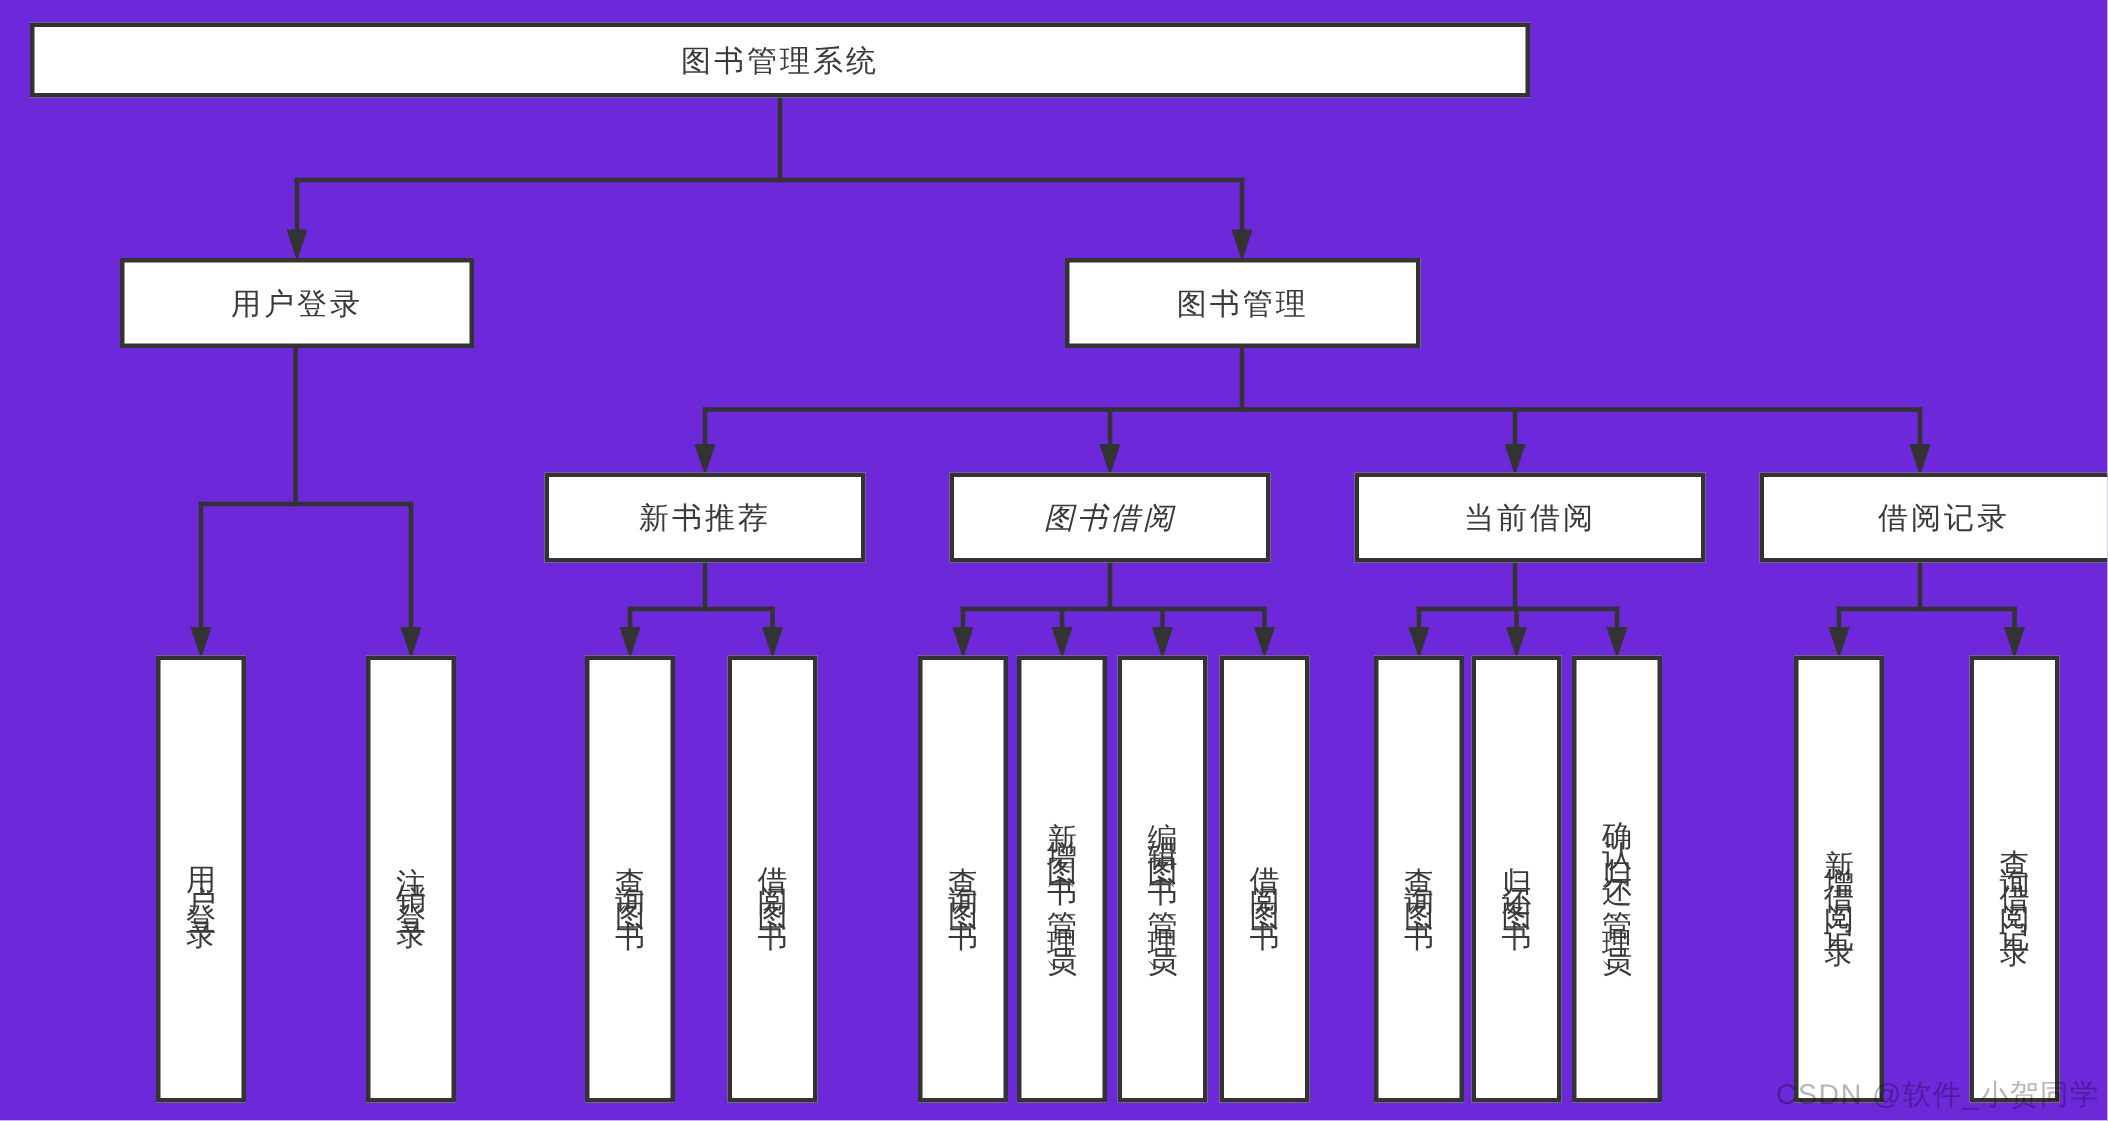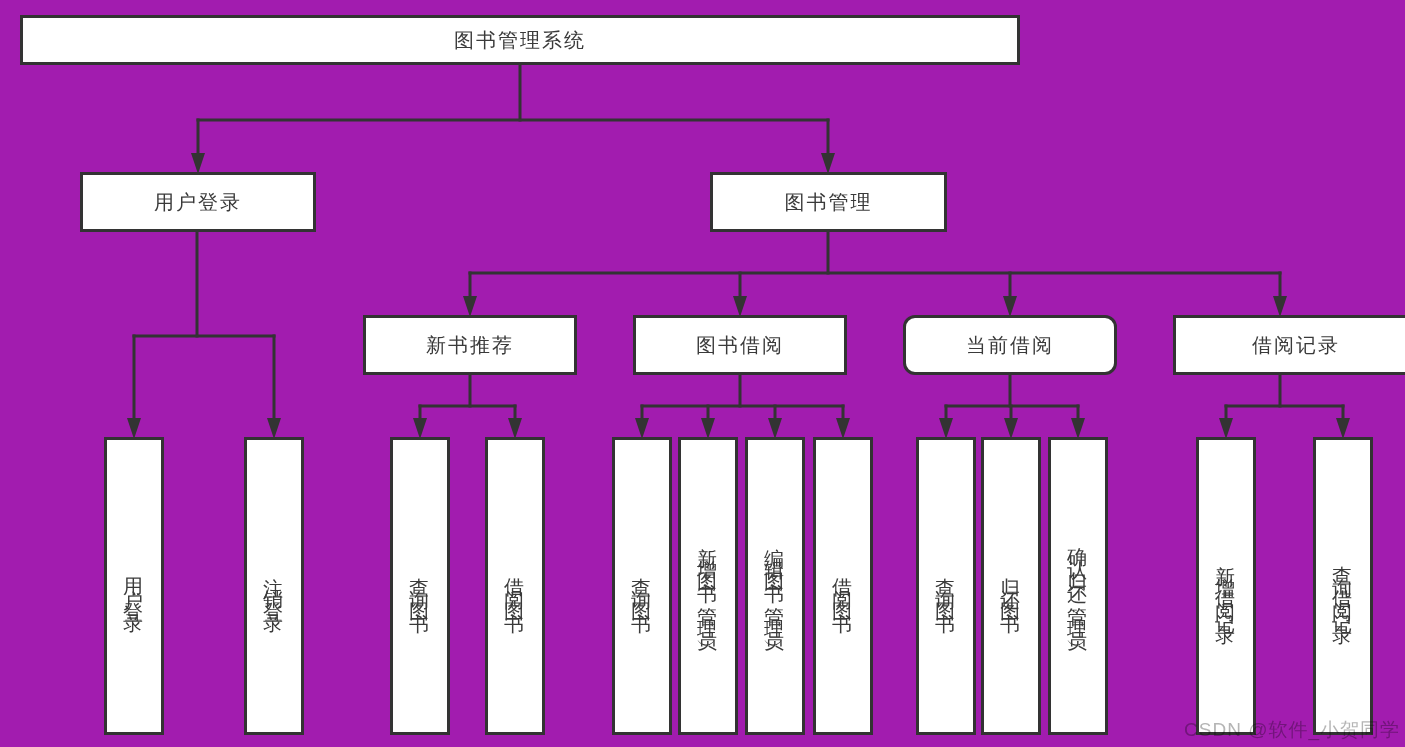--- a/index.html
+++ b/index.html
@@ -4,21 +4,21 @@
 <style>
   html, body {
     margin: 0;
     padding: 0;
     background: #ffffff;
   }
   .canvas {
     position: relative;
     width: 1405px;
     height: 747px;
-    background: #a21caf;
+    background: #6d28d9;
     overflow: hidden;
     font-family: "Liberation Sans", "DejaVu Sans", sans-serif;
   }
   .connector-layer {
     position: absolute;
     left: 0;
     top: 0;
     z-index: 1;
   }
   .connector-layer line {
@@ -47,22 +47,22 @@
   .node.leaf {
     writing-mode: vertical-rl;
     text-orientation: mixed;
     letter-spacing: 12px;
     font-size: 20px;
   }
   .node.root     { left: 20px;   top: 15px;  width: 1000px; height: 50px; }
   .node.l2-a     { left: 80px;   top: 172px; width: 236px;  height: 60px; }
   .node.l2-b     { left: 710px;  top: 172px; width: 237px;  height: 60px; }
   .node.l3-a     { left: 363px;  top: 315px; width: 214px;  height: 60px; }
-  .node.l3-b     { left: 633px;  top: 315px; width: 214px;  height: 60px; }
-  .node.l3-c     { left: 903px;  top: 315px; width: 214px;  height: 60px; border-radius: 12px; }
+  .node.l3-b     { left: 633px;  top: 315px; width: 214px;  height: 60px; font-style: italic; }
+  .node.l3-c     { left: 903px;  top: 315px; width: 234px;  height: 60px; }
   .node.l3-d     { left: 1173px; top: 315px; width: 246px;  height: 60px; }
   .node.lf-1  { left: 104px;  top: 437px; width: 60px; height: 298px; }
   .node.lf-2  { left: 244px;  top: 437px; width: 60px; height: 298px; }
   .node.lf-3  { left: 390px;  top: 437px; width: 60px; height: 298px; }
   .node.lf-4  { left: 485px;  top: 437px; width: 60px; height: 298px; }
   .node.lf-5  { left: 612px;  top: 437px; width: 60px; height: 298px; }
   .node.lf-6  { left: 678px;  top: 437px; width: 60px; height: 298px; }
   .node.lf-7  { left: 745px;  top: 437px; width: 60px; height: 298px; }
   .node.lf-8  { left: 813px;  top: 437px; width: 60px; height: 298px; }
   .node.lf-9  { left: 916px;  top: 437px; width: 60px; height: 298px; }

